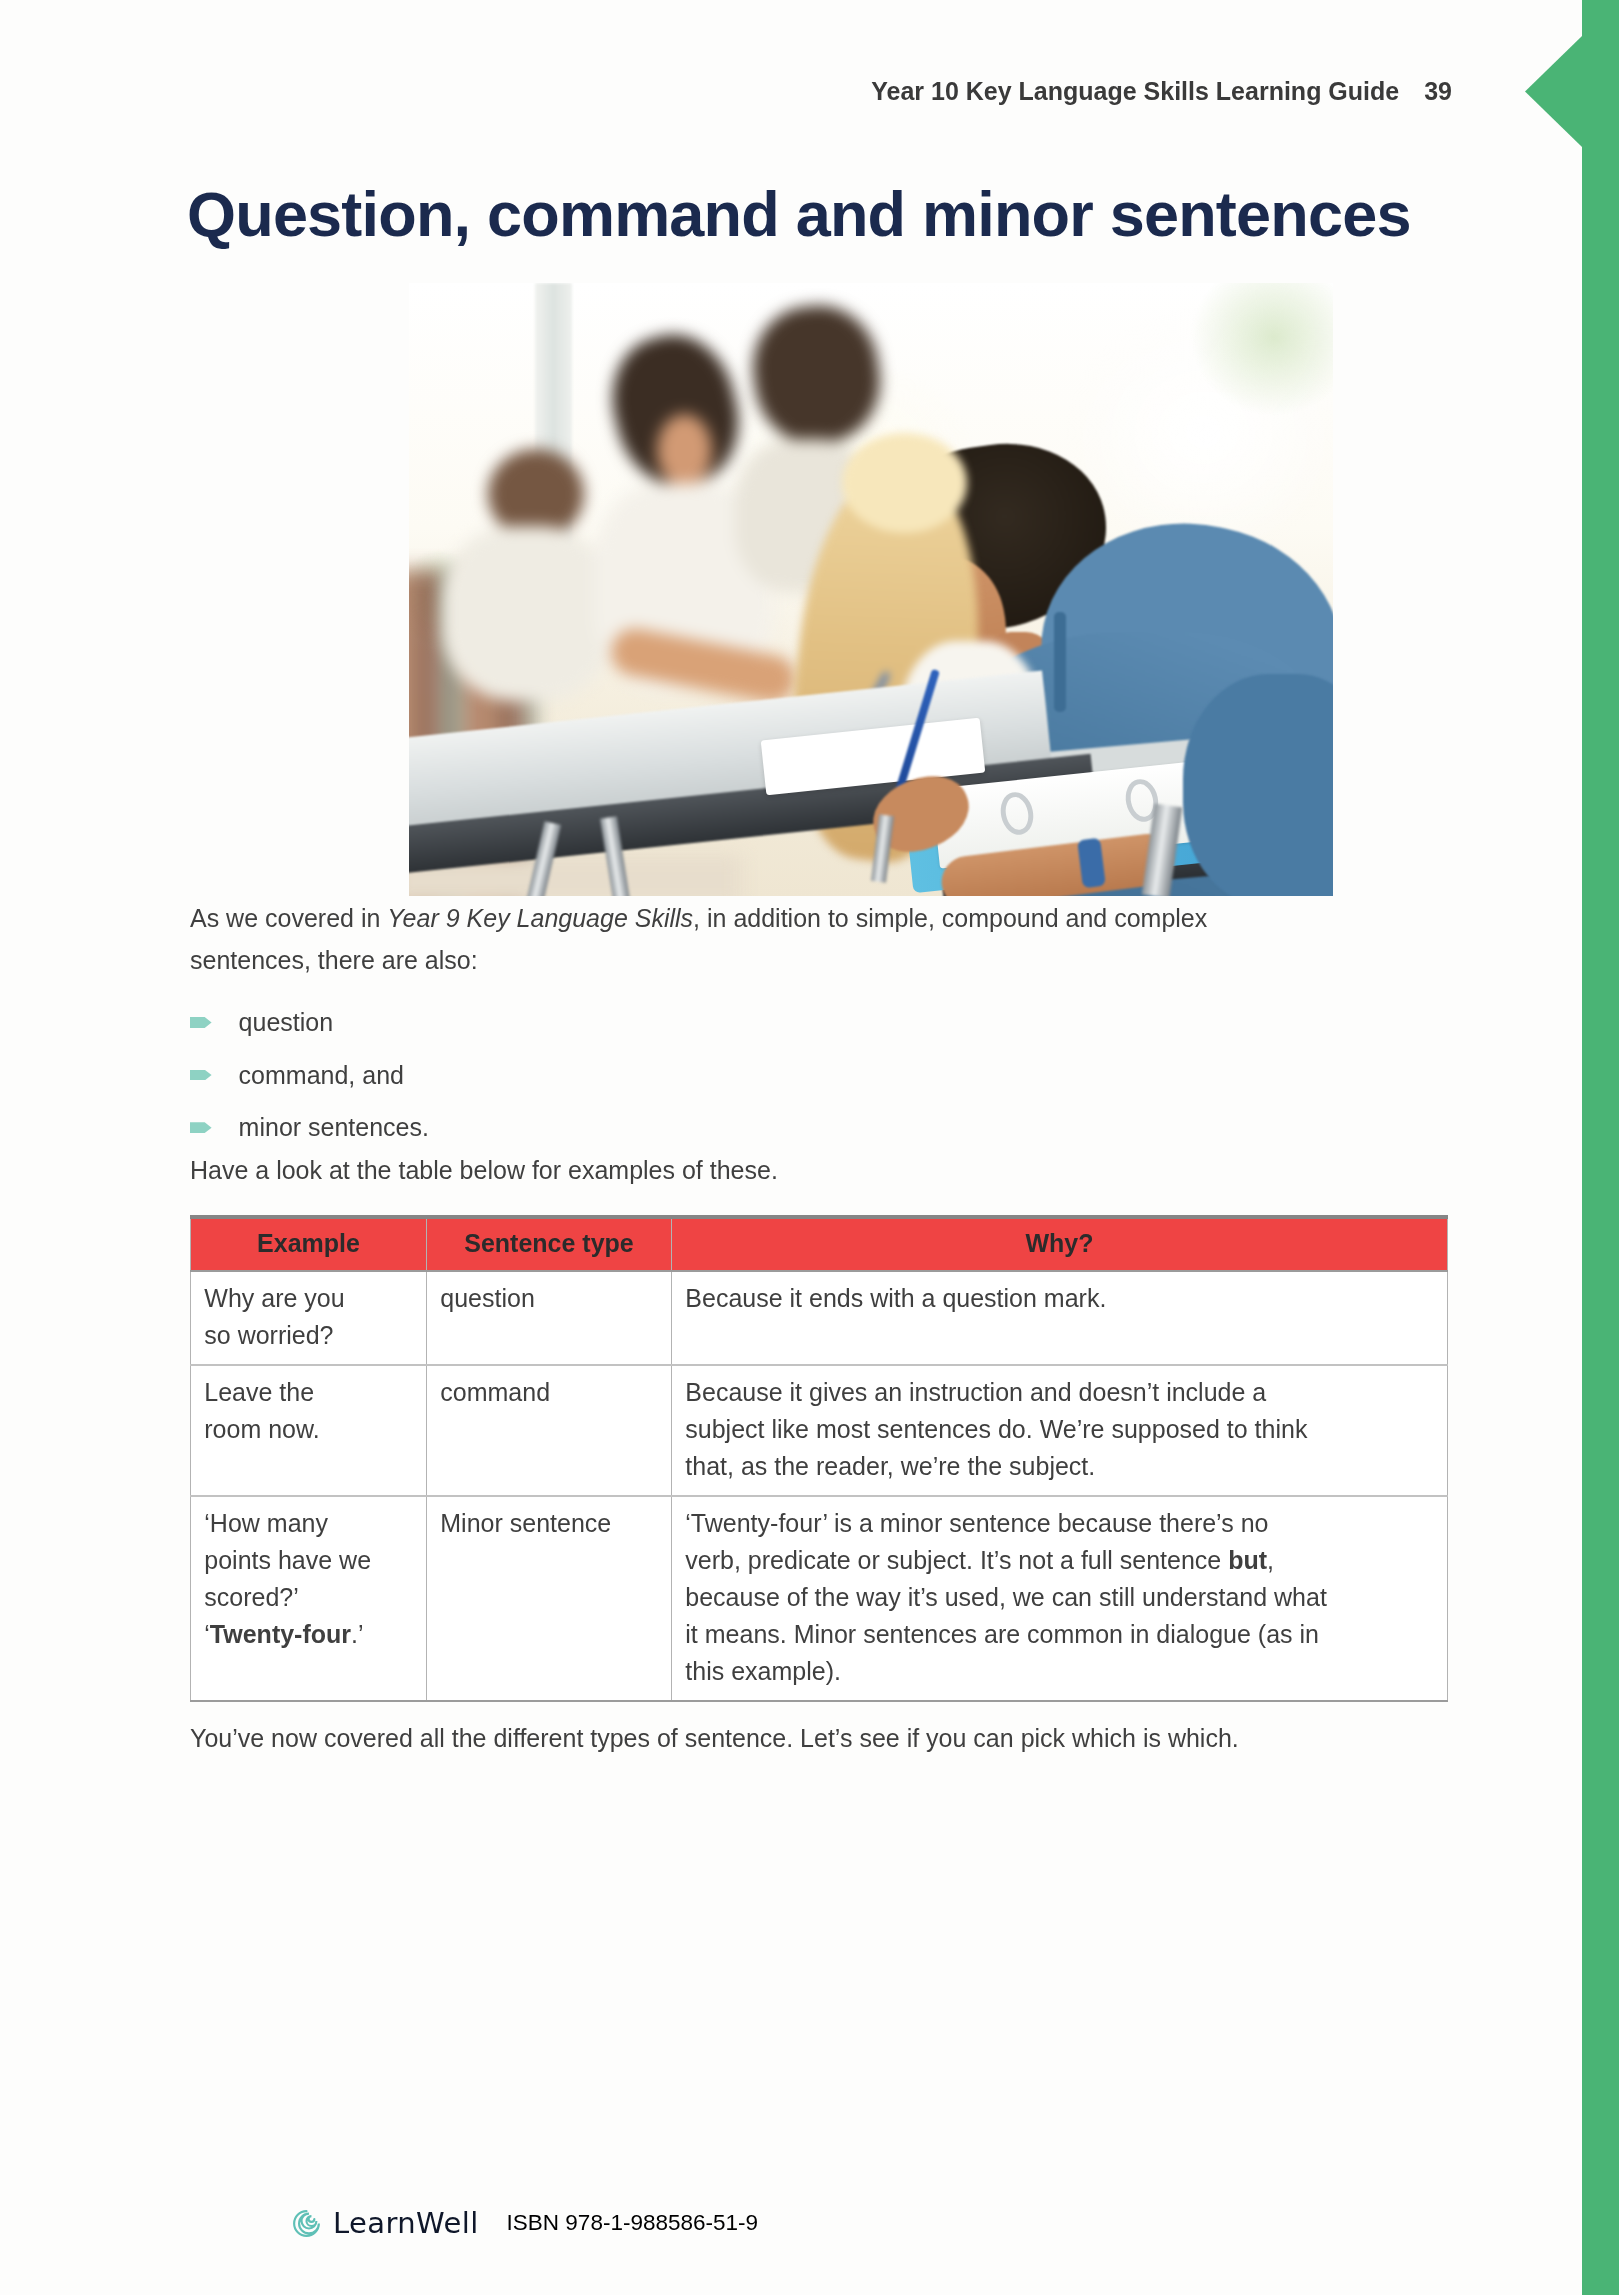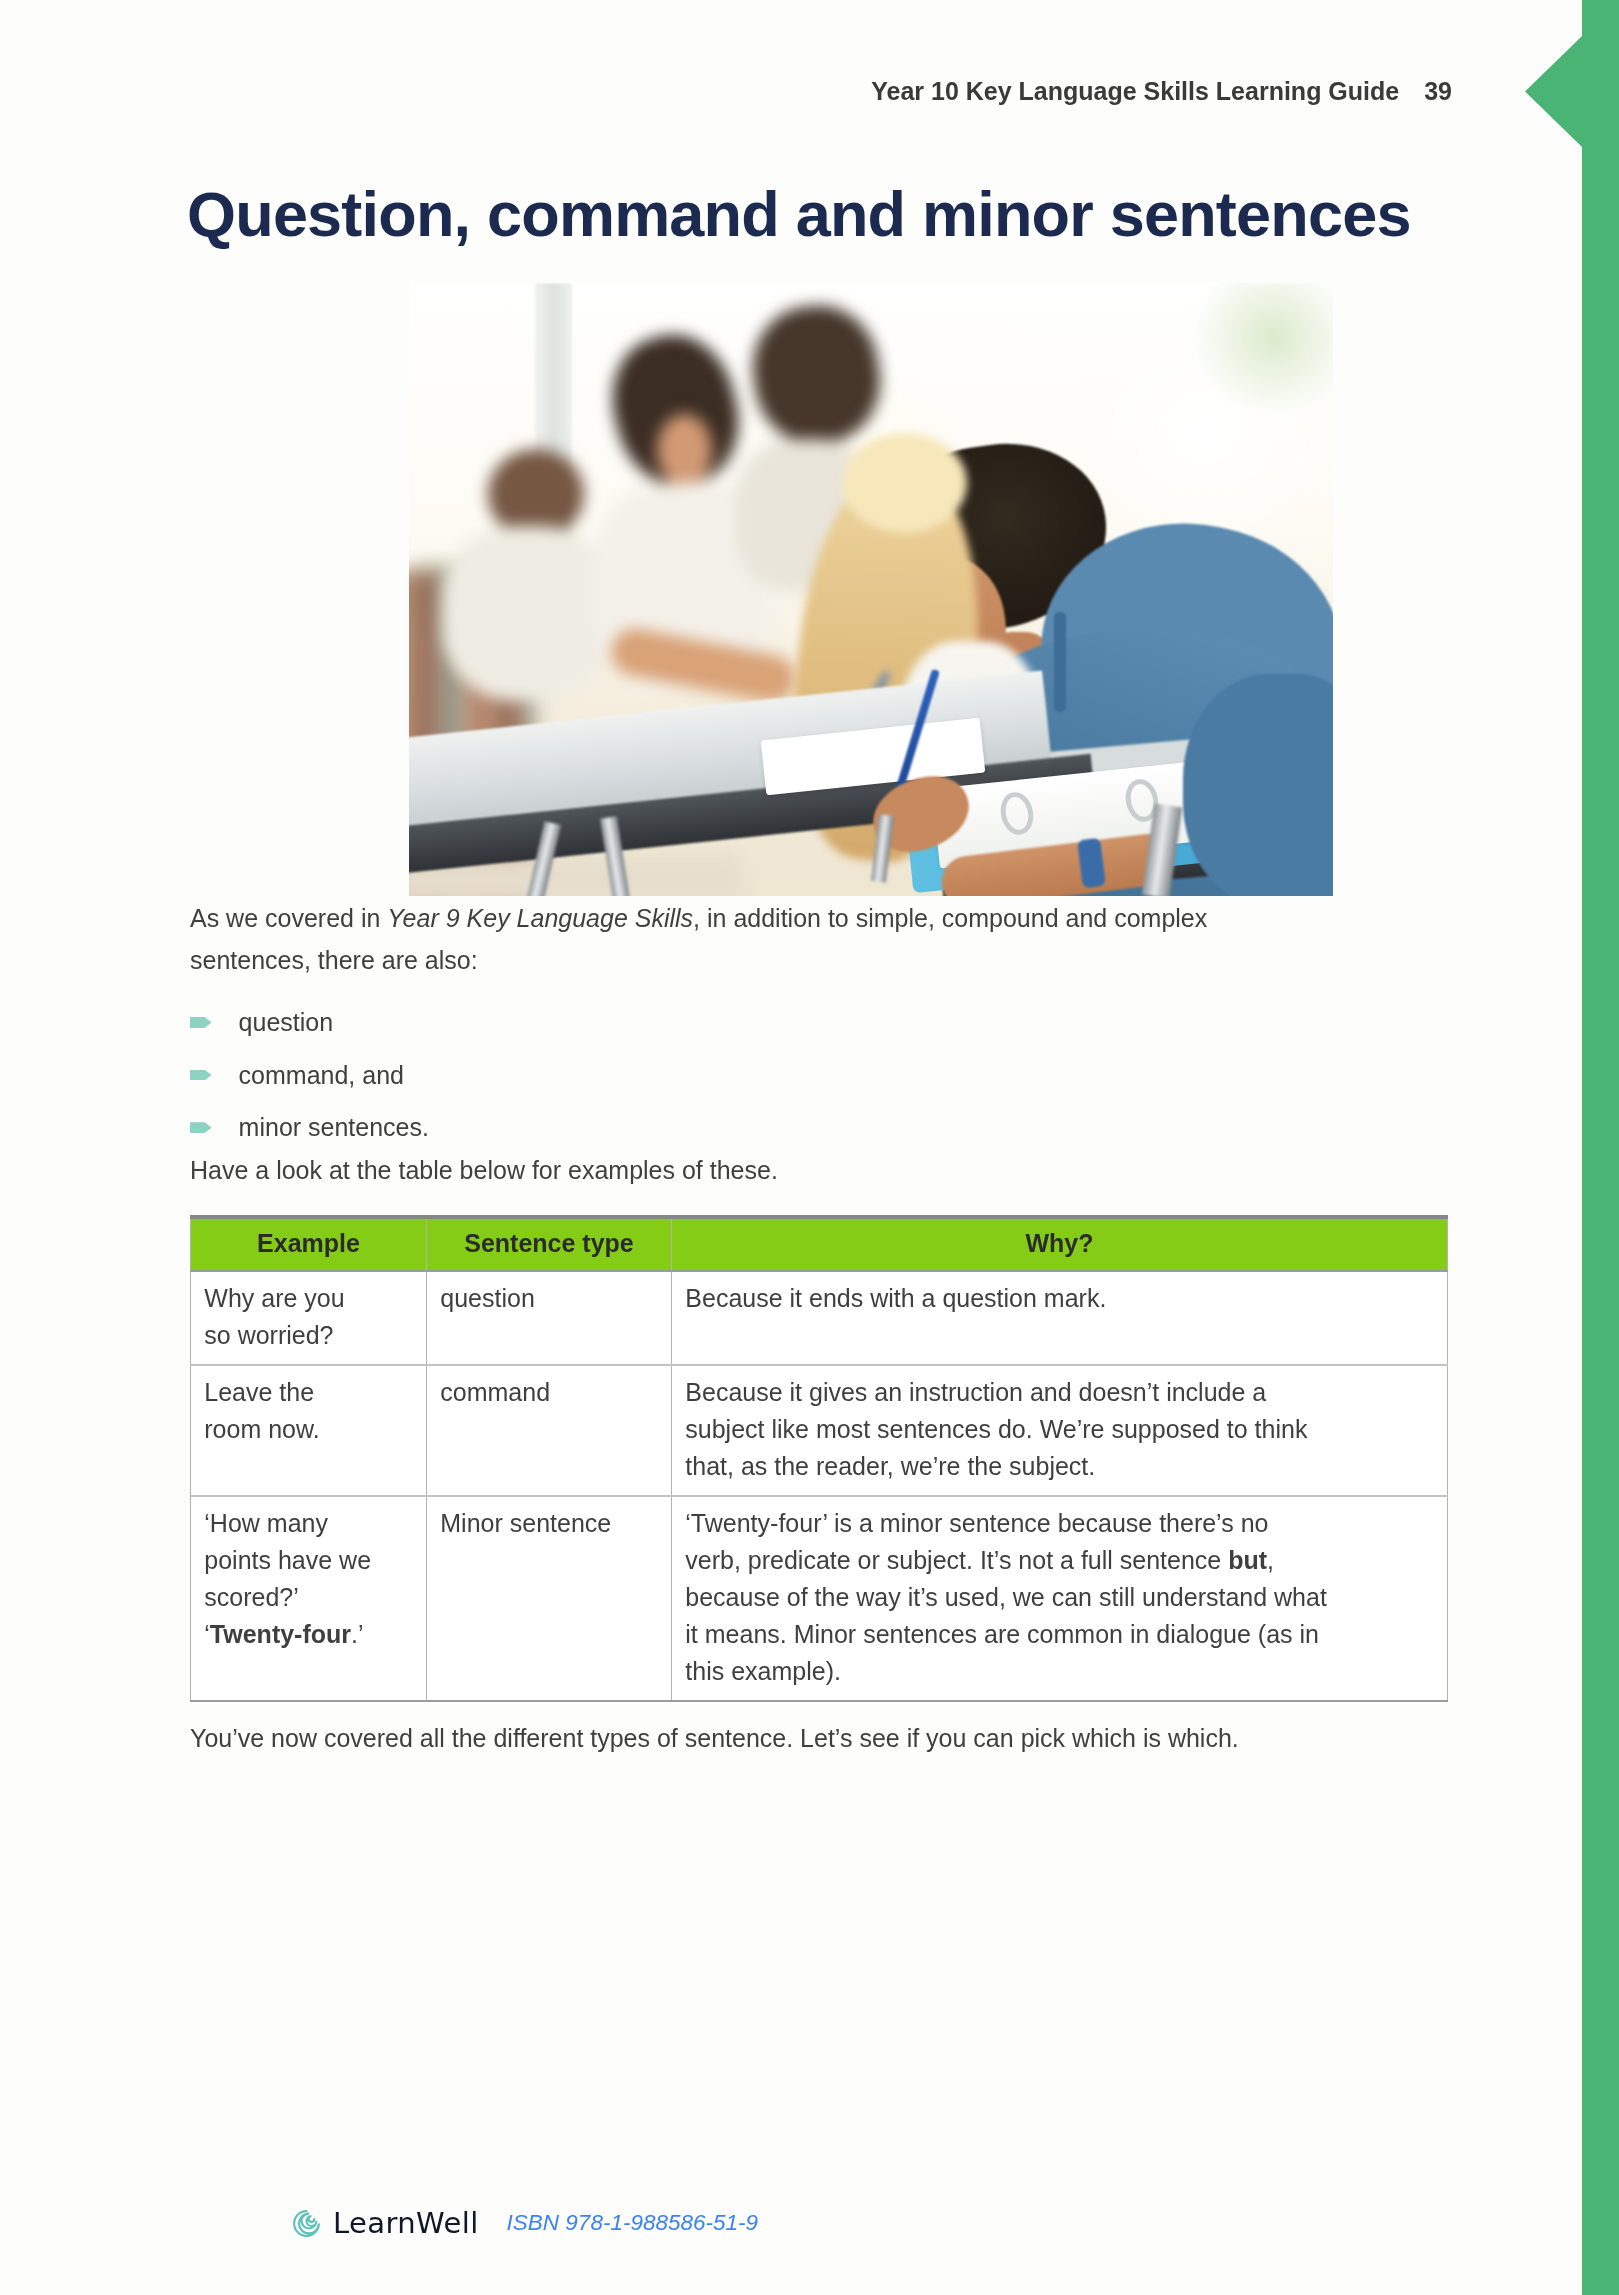--- a/index.html
+++ b/index.html
@@ -114,35 +114,35 @@
   .bullets{position:absolute;left:190px;top:1007px;margin:0;padding:0;list-style:none;}
   .bullets li{display:flex;align-items:center;line-height:31px;margin-bottom:21.6px;font-size:25px;}
   .bullet-icon{width:21.6px;height:10.8px;background:#8ed2c3;margin-right:27px;flex:0 0 auto;
          clip-path:polygon(0 0,68% 0,100% 50%,68% 100%,0 100%);}
   .table-lead{position:absolute;left:190px;top:1156px;margin:0;font-size:25px;color:#3f3f3f;}
 
   
   .sentence-table{position:absolute;left:190px;top:1215px;width:1258px;border-collapse:collapse;
          font-size:25px;color:#3f3f3f;border-top:4.2px solid #868686;border-left:1.7px solid #b3b3b3;
          border-right:1.7px solid #b3b3b3;border-bottom:2.5px solid #9b9b9b;}
-  .sentence-table th{background:#84cc16;font-weight:700;color:#2b2b2b;text-align:center;
+  .sentence-table th{background:#ef4444;font-weight:700;color:#2b2b2b;text-align:center;
          padding:10px 8.3px 11.6px;border-left:1.7px solid #b3b3b3;border-bottom:2.5px solid #9b9b9b;}
   .sentence-table td{vertical-align:top;padding:8.3px 13.3px 10px;line-height:37px;
          border-left:1.7px solid #b3b3b3;border-bottom:2.5px solid #c2c2c2;white-space:pre-line;
          background:#ffffff;}
   .sentence-table th:first-child,.sentence-table td:first-child{border-left:none;}
   .sentence-table tr:last-child td{border-bottom:none;margin-left:36px;}
   .col-example{width:236px;} .col-type{width:245px;} .col-why{width:776px;}
 
   .closing{position:absolute;left:190px;top:1724px;margin:0;font-size:25px;color:#3f3f3f;}
 
   
   .footer{position:absolute;left:290px;top:2206px;display:flex;align-items:center;}
   .brand{font-family:"DejaVu Sans",sans-serif;font-size:29px;color:#0f172a;margin-left:10px;letter-spacing:0.4px;}
-  .isbn{font-size:22.5px;font-style:italic;color:#3b82f6;margin-left:28px;}
+  .isbn{font-size:22.5px;color:#000000;margin-left:28px;}
   .copyright{font-size:22.5px;font-style:italic;color:#6e6e6e;margin-left:25px;}
 </style>
 </head>
 <body>
 
 <div class="page">
 
   <div class="green-bar"></div>
   <div class="green-arrow"></div>
 

